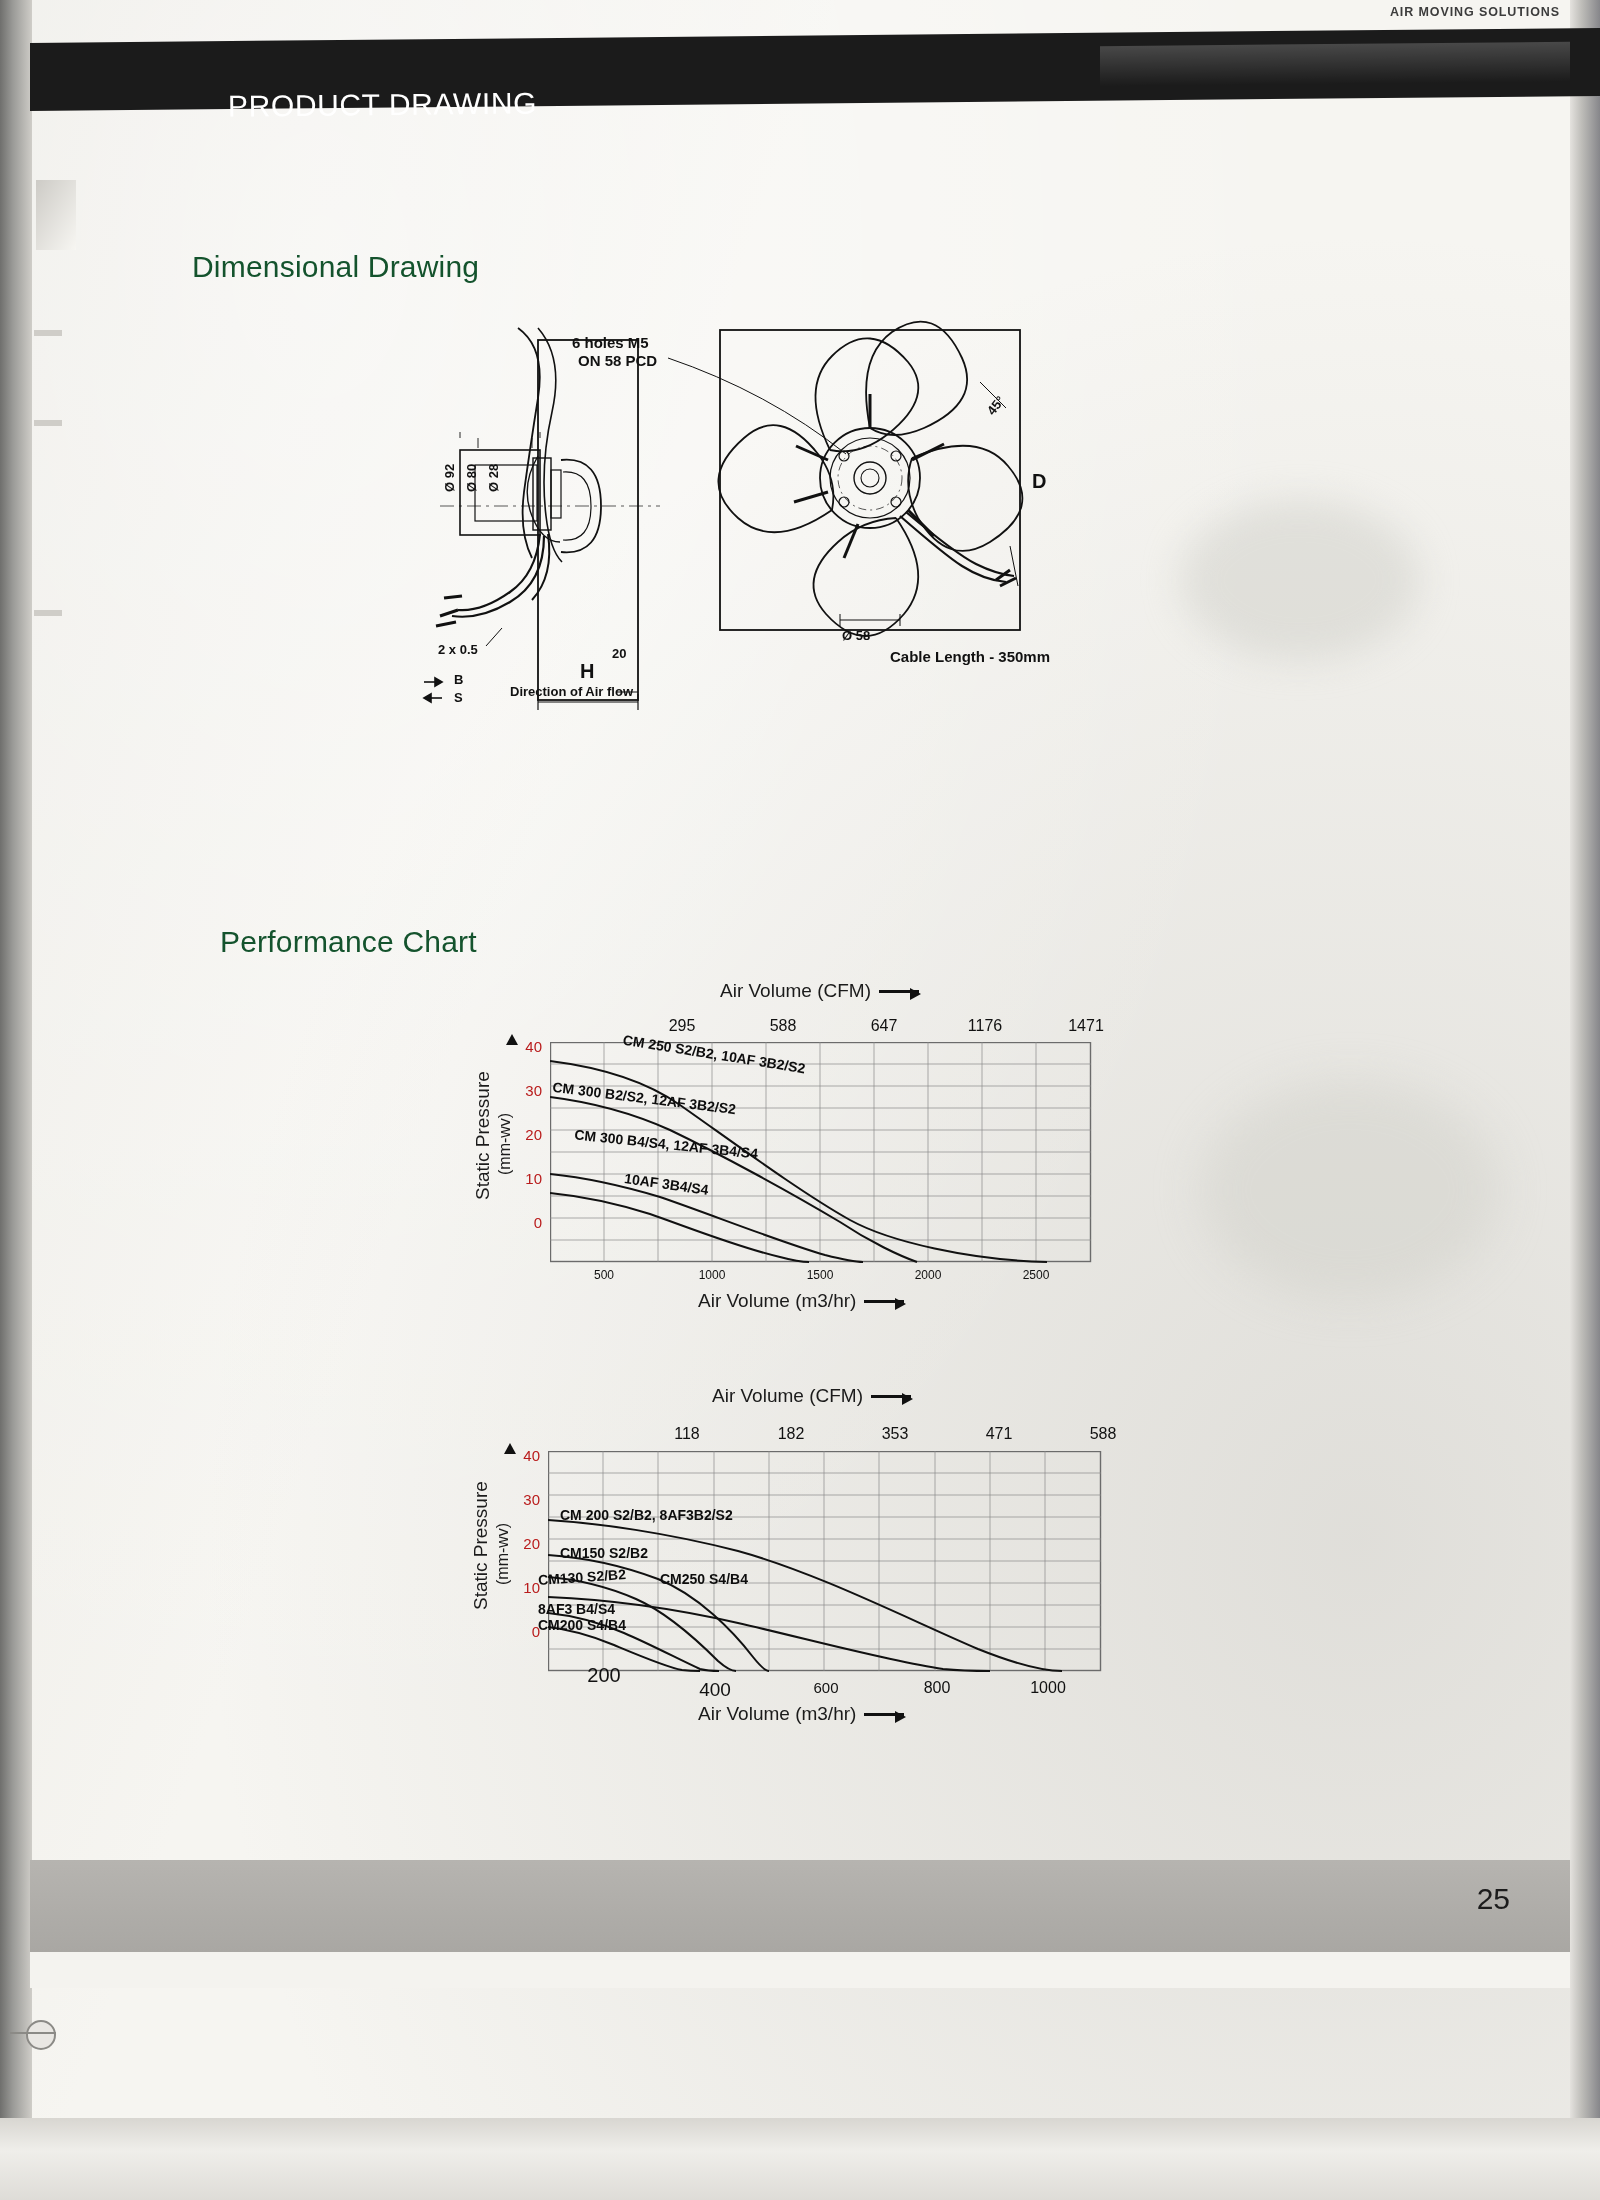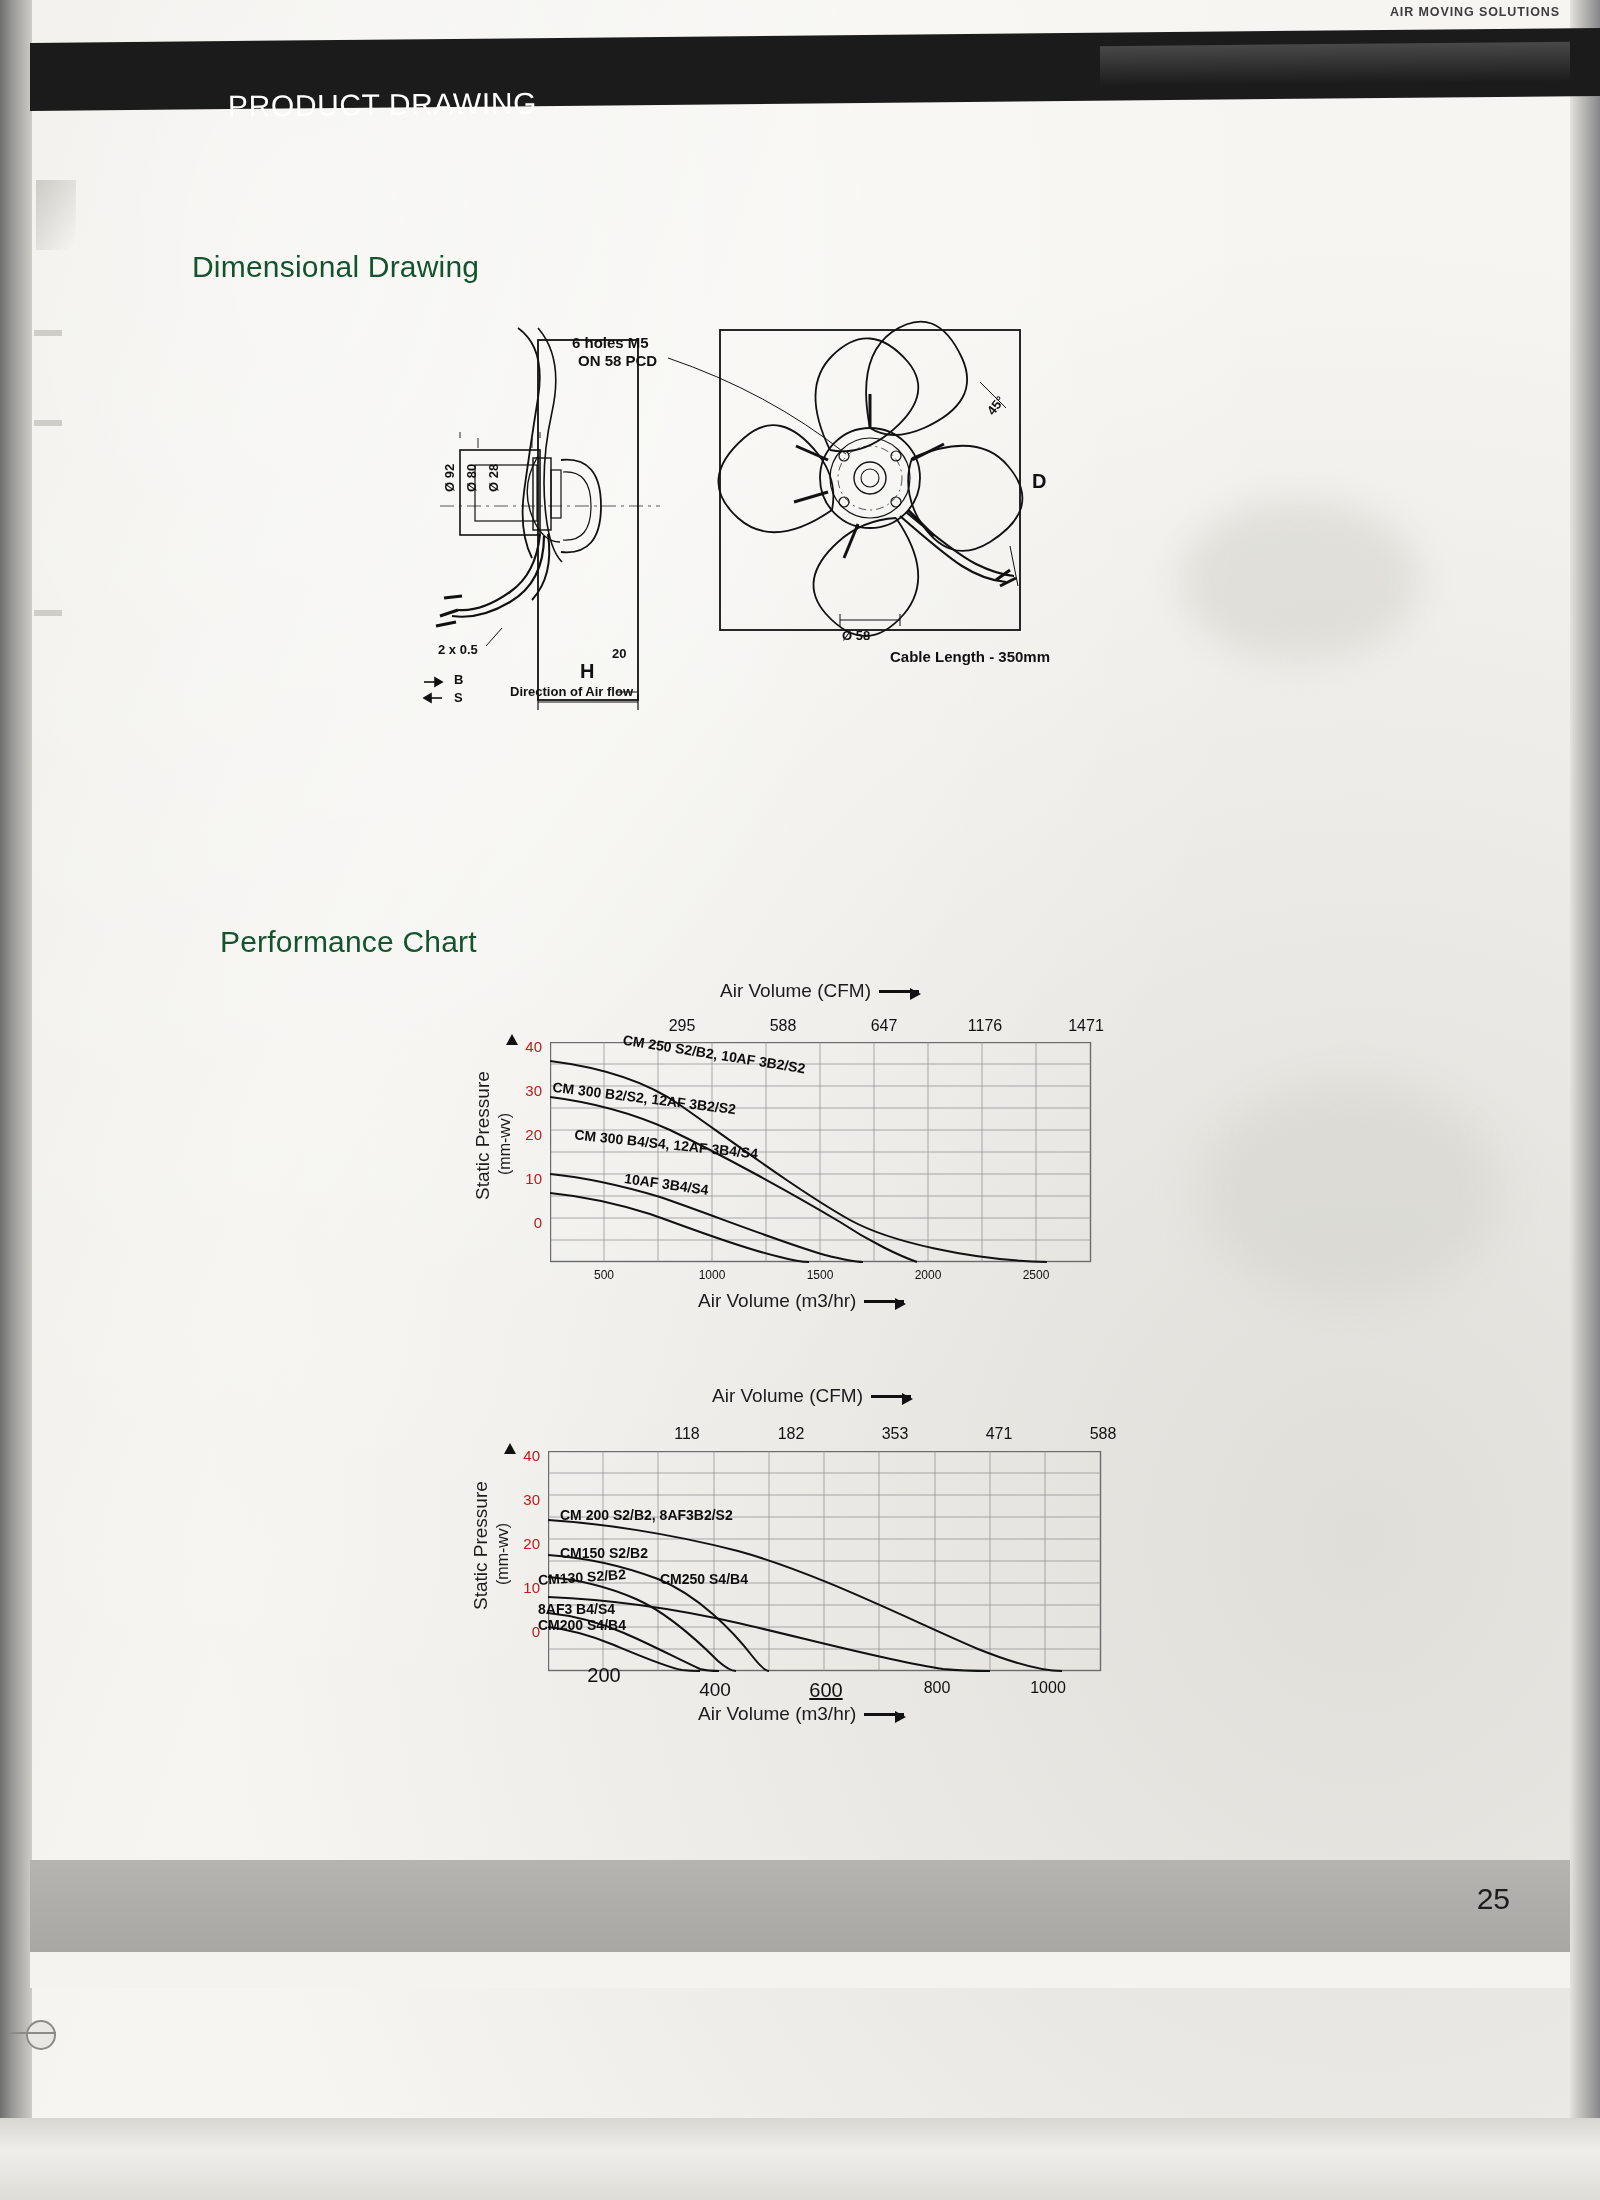--- a/index.html
+++ b/index.html
@@ -529,21 +529,21 @@
 
     <div class="curvelabel" style="left:70px;top:112px;">CM 200 S2/B2, 8AF3B2/S2</div>
     <div class="curvelabel" style="left:70px;top:150px;">CM150 S2/B2</div>
     <div class="curvelabel" style="left:48px;top:174px;transform:rotate(-4deg);">CM130 S2/B2</div>
     <div class="curvelabel" style="left:170px;top:176px;">CM250 S4/B4</div>
     <div class="curvelabel" style="left:48px;top:206px;">8AF3 B4/S4</div>
     <div class="curvelabel" style="left:48px;top:222px;">CM200 S4/B4</div>
 
     <div class="xtick" style="left:84px;top:269px;font-size:20px;">200</div>
     <div class="xtick" style="left:195px;top:284px;font-size:19px;">400</div>
-    <div class="xtick" style="left:306px;top:284px;font-size:20px;text-decoration:underline;">600</div>
+    <div class="xtick" style="left:306px;top:284px;font-size:15px;">600</div>
     <div class="xtick" style="left:417px;top:284px;font-size:16px;">800</div>
     <div class="xtick" style="left:528px;top:284px;font-size:16px;">1000</div>
 
     <div class="axis-head" style="left:208px;top:308px;">
       <span>Air Volume (m3/hr)</span><span class="arrow-r"></span>
     </div>
   </div>
 
   <div class="footer-band"></div>
   <div class="footer-white"></div>

